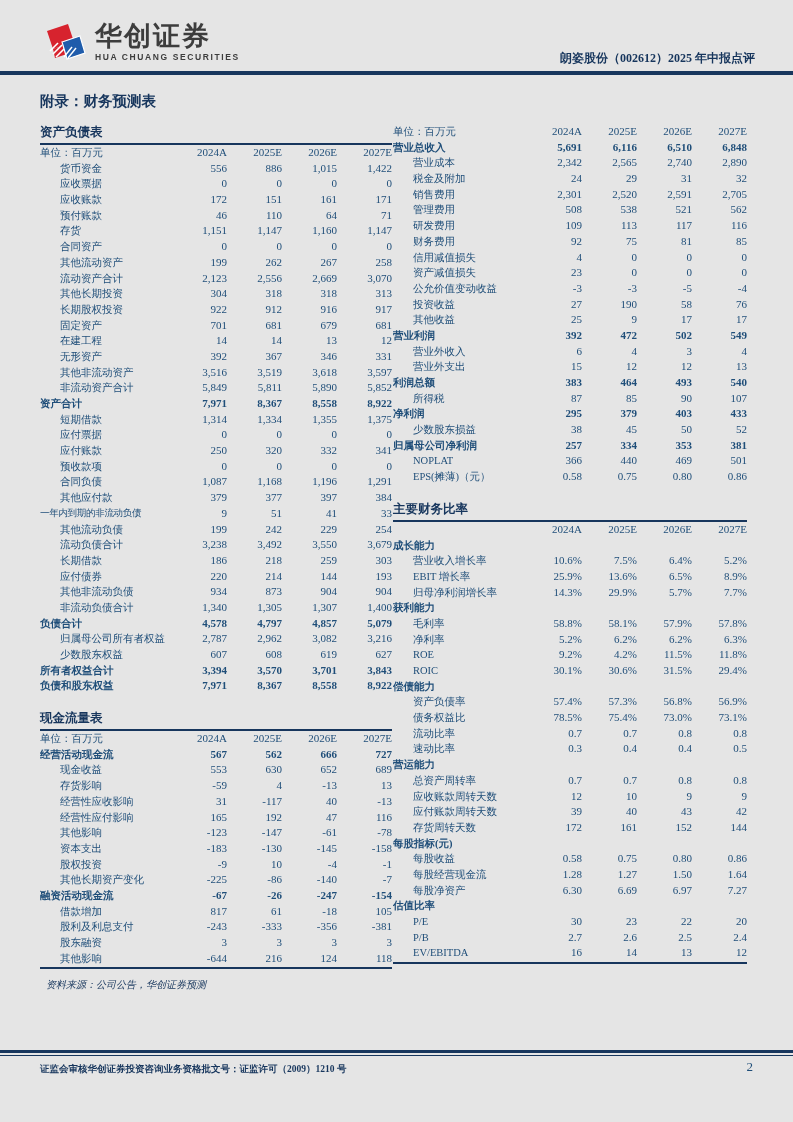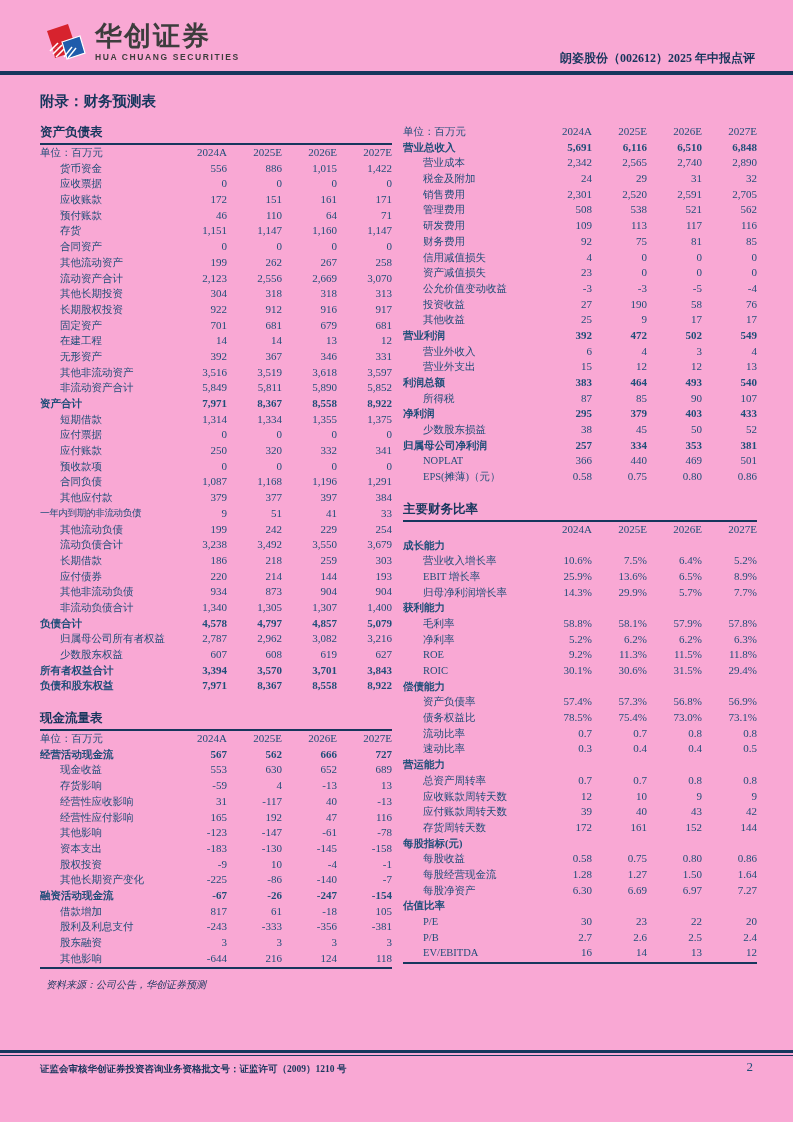--- a/index.html
+++ b/index.html
@@ -1,30 +1,30 @@
 <!DOCTYPE html>
 <html><head>
 <meta charset="utf-8">
 <style>
   html,body{margin:0;padding:0;background:#ffffff;}
-  .page{position:relative;width:793px;height:1122px;background:#f9a8d4;overflow:hidden;
+  .page{position:relative;width:793px;height:1122px;background:#e5e5e5;overflow:hidden;
         font-family:"Liberation Serif","DejaVu Serif",serif;color:#1f4e79;}
 
   
   .logo{position:absolute;left:44px;top:21px;display:flex;align-items:flex-start;gap:9px;}
   .logo-cn{font-family:"Liberation Sans","DejaVu Sans",sans-serif;font-weight:bold;
            font-size:27px;line-height:30px;color:#3d3d3d;letter-spacing:2px;}
   .logo-en{font-family:"Liberation Sans","DejaVu Sans",sans-serif;font-weight:bold;
            font-size:8.5px;color:#3d3d3d;letter-spacing:1.6px;margin-top:1px;}
   .report-title{position:absolute;right:38px;top:50px;font-size:12px;font-weight:bold;color:#17365d;}
   .top-rule{position:absolute;left:0;right:0;top:71px;height:3.5px;background:#17365d;}
   .appendix-title{position:absolute;left:40px;top:92px;font-size:14.5px;font-weight:bold;color:#17365d;}
 
   
-  .content{position:absolute;left:40px;top:124px;display:flex;gap:11px;}
+  .content{position:absolute;left:40px;top:124px;display:flex;gap:1px;}
   .col{width:352px;}
   .col.right{width:354px;}
   .table-title{font-size:12.5px;font-weight:bold;color:#17365d;
                border-bottom:2.5px solid #17365d;padding-bottom:2px;line-height:17px;}
   .trow{display:flex;height:15.7px;line-height:15.7px;white-space:nowrap;}
   .tlabel{flex:1;font-size:10.5px;padding-left:20px;overflow:hidden;}
   .thead .tlabel{padding-left:0;}
   .tnum{width:55px;text-align:right;font-size:11px;}
   .trow.bold{font-weight:bold;}
   .trow.bold .tlabel{padding-left:0;}
@@ -650,21 +650,21 @@
           <div class="trow">
             <div class="tlabel">净利率</div>
             <div class="tnum">5.2%</div>
             <div class="tnum">6.2%</div>
             <div class="tnum">6.2%</div>
             <div class="tnum">6.3%</div>
           </div>
           <div class="trow">
             <div class="tlabel">ROE</div>
             <div class="tnum">9.2%</div>
-            <div class="tnum">11.3%</div>
+            <div class="tnum">4.2%</div>
             <div class="tnum">11.5%</div>
             <div class="tnum">11.8%</div>
           </div>
           <div class="trow">
             <div class="tlabel">ROIC</div>
             <div class="tnum">30.1%</div>
             <div class="tnum">30.6%</div>
             <div class="tnum">31.5%</div>
             <div class="tnum">29.4%</div>
           </div>

